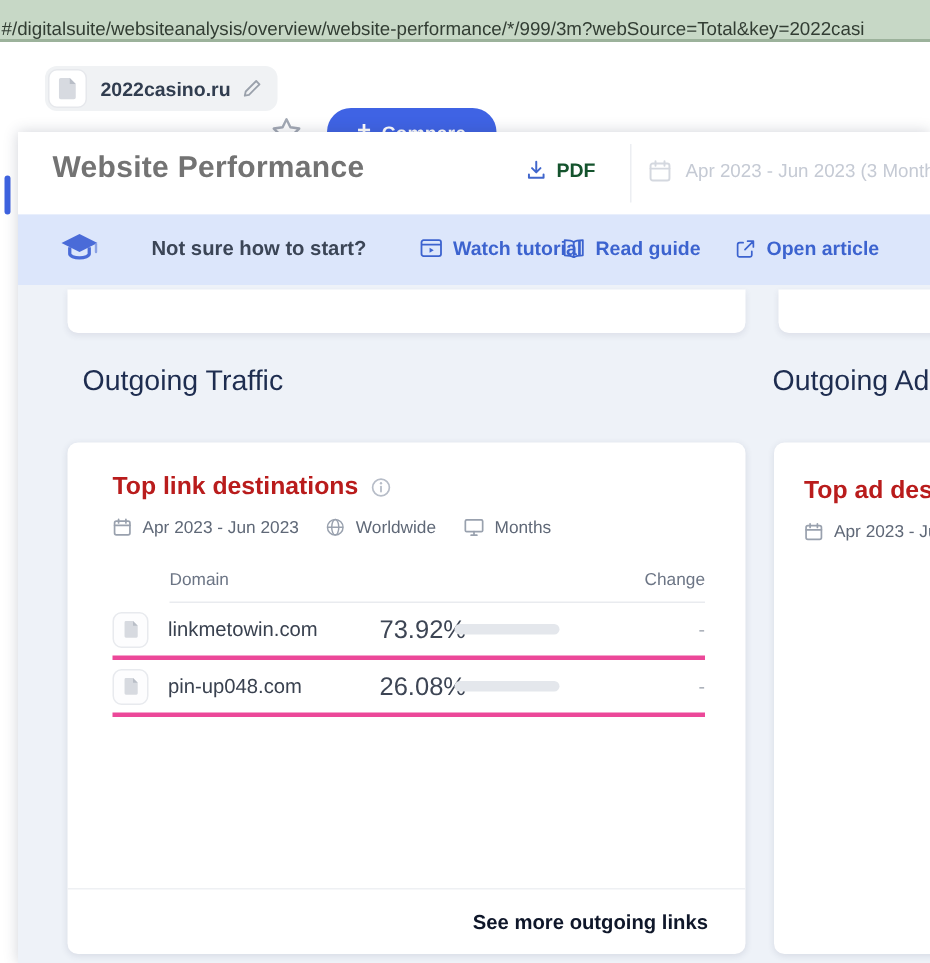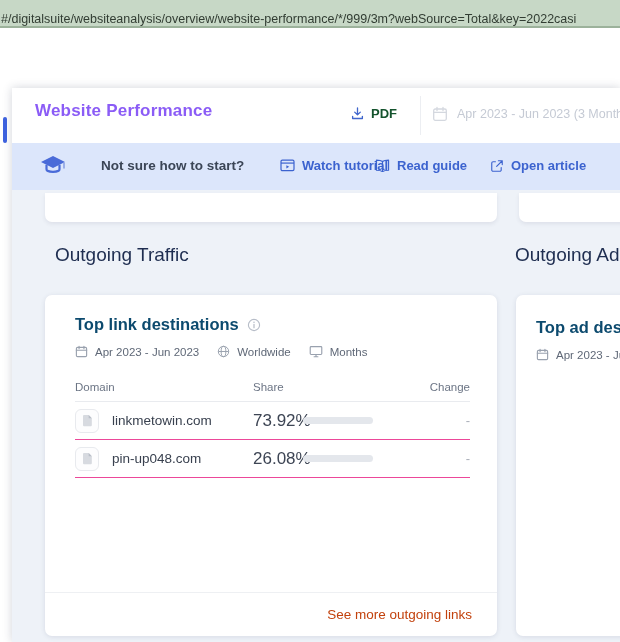--- a/index.html
+++ b/index.html
@@ -40,21 +40,21 @@
 
   
   .scroll-hint { position:absolute; left:3px; top:117px; width:4px; height:26px; background:#3e63e0; border-radius:2px; }
 
   
   .panel {
     position:absolute; left:12px; top:88px; width:608px; height:554px;
     background:#eef2f8; box-shadow:0 0 9px rgba(45,55,80,0.22);
   }
   .panel-header { position:absolute; left:0; top:0; width:100%; height:55px; background:#ffffff; }
-  .page-title { position:absolute; left:23px; top:13px; font-size:17px; font-weight:bold; color:#8b5cf6; letter-spacing:0.2px; }
+  .page-title { position:absolute; left:23px; top:13px; font-size:20px; font-weight:bold; color:#737373; letter-spacing:0.2px; }
   .pdf-btn {
     position:absolute; left:338px; top:18px; display:flex; align-items:center; gap:6px;
     color:#14532d; font-size:13px; font-weight:bold; cursor:pointer;
   }
   .header-divider { position:absolute; left:408px; top:8px; height:39px; border-left:1px solid #eceef2; }
   .date-picker {
     position:absolute; left:420px; top:18px; right:0; display:flex; align-items:center; gap:9px;
     color:#c5cad4; font-size:12.5px; white-space:nowrap; overflow:hidden; cursor:pointer;
   }
   .date-picker .cal { color:#d4d8df; flex:0 0 auto; }
@@ -77,59 +77,84 @@
   .section-title.s-left { left:43px; }
   .section-title.s-right { left:503px; }
 
   .card { position:absolute; top:105px; height:341px; background:#ffffff; border-radius:7px;
     box-shadow:0 1px 5px rgba(50,60,90,0.12); }
   .card.c-left { left:33px; width:452px; }
   .card.c-right { left:504px; width:240px; }
 
   .card-title-row { position:absolute; left:30px; top:20px; display:flex; align-items:center; gap:8px; }
   .card.c-right .card-title-row { left:20px; top:23px; }
-  .card-title { font-size:16.5px; font-weight:bold; color:#0c4a6e; white-space:nowrap; }
+  .card-title { font-size:16.5px; font-weight:bold; color:#b91c1c; white-space:nowrap; }
   .info-ic { color:#b7bdc8; cursor:pointer; display:flex; }
 
   .card-meta { position:absolute; left:30px; top:50px; display:flex; align-items:center; gap:7px;
     font-size:11.5px; color:#5f6877; white-space:nowrap; }
   .card.c-right .card-meta { left:20px; top:53px; }
   .card-meta .m-ic { color:#99a1ae; display:flex; flex:0 0 auto; }
   .card-meta .gap { width:4px; }
 
   .tbl { position:absolute; left:30px; right:27px; top:86px; }
   .thead { display:flex; align-items:center; padding-bottom:8px; border-bottom:1px solid #e9ebef;
-    font-size:11.5px; color:#6c7585; }
-  .trow { display:flex; align-items:center; height:38px; border-bottom:1px solid #ec4899; }
+    font-size:11.5px; color:#6c7585;margin-left:38px; }
+  .trow { display:flex; align-items:center; height:38px; border-bottom:3px solid #ec4899; }
   .col-domain { width:178px; display:flex; align-items:center; gap:13px; }
   .col-share { width:150px; display:flex; align-items:center; }
   .col-change { flex:1; text-align:right; }
   .trow .col-change { color:#a9aeb8; font-size:13px; }
   .favicon { width:24px; height:24px; flex:0 0 auto; background:#fdfdfe; border:1px solid #e8eaee;
     border-radius:6px; display:flex; align-items:center; justify-content:center; }
   .domain-link { font-size:13.5px; color:#39414f; cursor:pointer; }
   .share-pct { width:50px; font-size:17px; color:#3d4554; }
   .share-bar { width:70px; height:7px; background:#e4e7ec; border-radius:3.5px; overflow:hidden; }
   .share-fill { height:100%; background:#3e63e0; border-radius:3.5px; }
 
   .card-footer { position:absolute; left:0; right:0; bottom:0; height:44px; border-top:1px solid #eef0f3; }
-  .see-more { position:absolute; right:25px; top:14px; font-size:13.5px; font-weight:normal;
-    color:#c2410c; cursor:pointer; white-space:nowrap; }
+  .see-more { position:absolute; right:25px; top:14px; font-size:13.5px; font-weight:bold;
+    color:#0f172a; cursor:pointer; white-space:nowrap; }
 
   svg { display:block; }
 </style>
 </head>
 <body>
 
 <div class="screen">
 
   <div class="url-bar">
     <span>#/digitalsuite/websiteanalysis/overview/website-performance/*/999/3m?webSource=Total&amp;key=2022casi</span>
   </div>
 
+  <div class="toolbar">
+    <div class="site-chip">
+      <span class="chip-favicon">
+        <svg width="14" height="16" viewBox="0 0 14 16">
+          <path d="M2.5 1h6l4 4v9a1.2 1.2 0 0 1-1.2 1.2H2.5A1.2 1.2 0 0 1 1.3 14V2.2A1.2 1.2 0 0 1 2.5 1z" fill="#d7dae0"></path>
+          <path d="M8.5 1l4 4h-4z" fill="#b9bec7"></path>
+        </svg>
+      </span>
+      <span class="chip-label">2022casino.ru</span>
+      <span class="chip-edit">
+        <svg width="14" height="14" viewBox="0 0 16 16">
+          <path d="M11.2 2.3l2.5 2.5-8 8-3.2.7.7-3.2z" fill="none" stroke="#9aa1ab" stroke-width="1.4" stroke-linejoin="round"></path>
+        </svg>
+      </span>
+    </div>
+    <span class="star-btn">
+      <svg width="24" height="24" viewBox="0 0 24 24">
+        <path d="M12 3.5l2.6 5.3 5.9.9-4.2 4.1 1 5.8-5.3-2.8-5.3 2.8 1-5.8L3.5 9.7l5.9-.9z" fill="none" stroke="#a3a9b4" stroke-width="1.6" stroke-linejoin="round"></path>
+      </svg>
+    </span>
+    <button class="compare-btn">
+      <span class="compare-plus">+</span>
+      <span>Compare</span>
+    </button>
+  </div>
 
   <div class="scroll-hint"></div>
 
   <div class="panel">
 
     <div class="panel-header">
       <h1 class="page-title">Website Performance</h1>
       <span class="pdf-btn">
         <svg width="15" height="15" viewBox="0 0 16 16">
           <g fill="none" stroke="#4066cc" stroke-width="1.4" stroke-linecap="round" stroke-linejoin="round">
@@ -241,21 +266,20 @@
                   <path d="M5.8 13h4.4M8 10.4V13"></path>
                 </g>
               </svg>
           </span>
           <span>Months</span>
         </div>
 
         <div class="tbl">
           <div class="thead">
             <span class="col-domain">Domain</span>
-            <span class="col-share">Share</span>
             <span class="col-change">Change</span>
           </div>
 
           <div class="trow">
             <span class="col-domain">
               <span class="favicon">
                 <svg width="11" height="13" viewBox="0 0 14 16">
                     <path d="M2.5 1h6l4 4v9a1.2 1.2 0 0 1-1.2 1.2H2.5A1.2 1.2 0 0 1 1.3 14V2.2A1.2 1.2 0 0 1 2.5 1z" fill="#d7dae0"></path>
                     <path d="M8.5 1l4 4h-4z" fill="#b9bec7"></path>
                   </svg>

